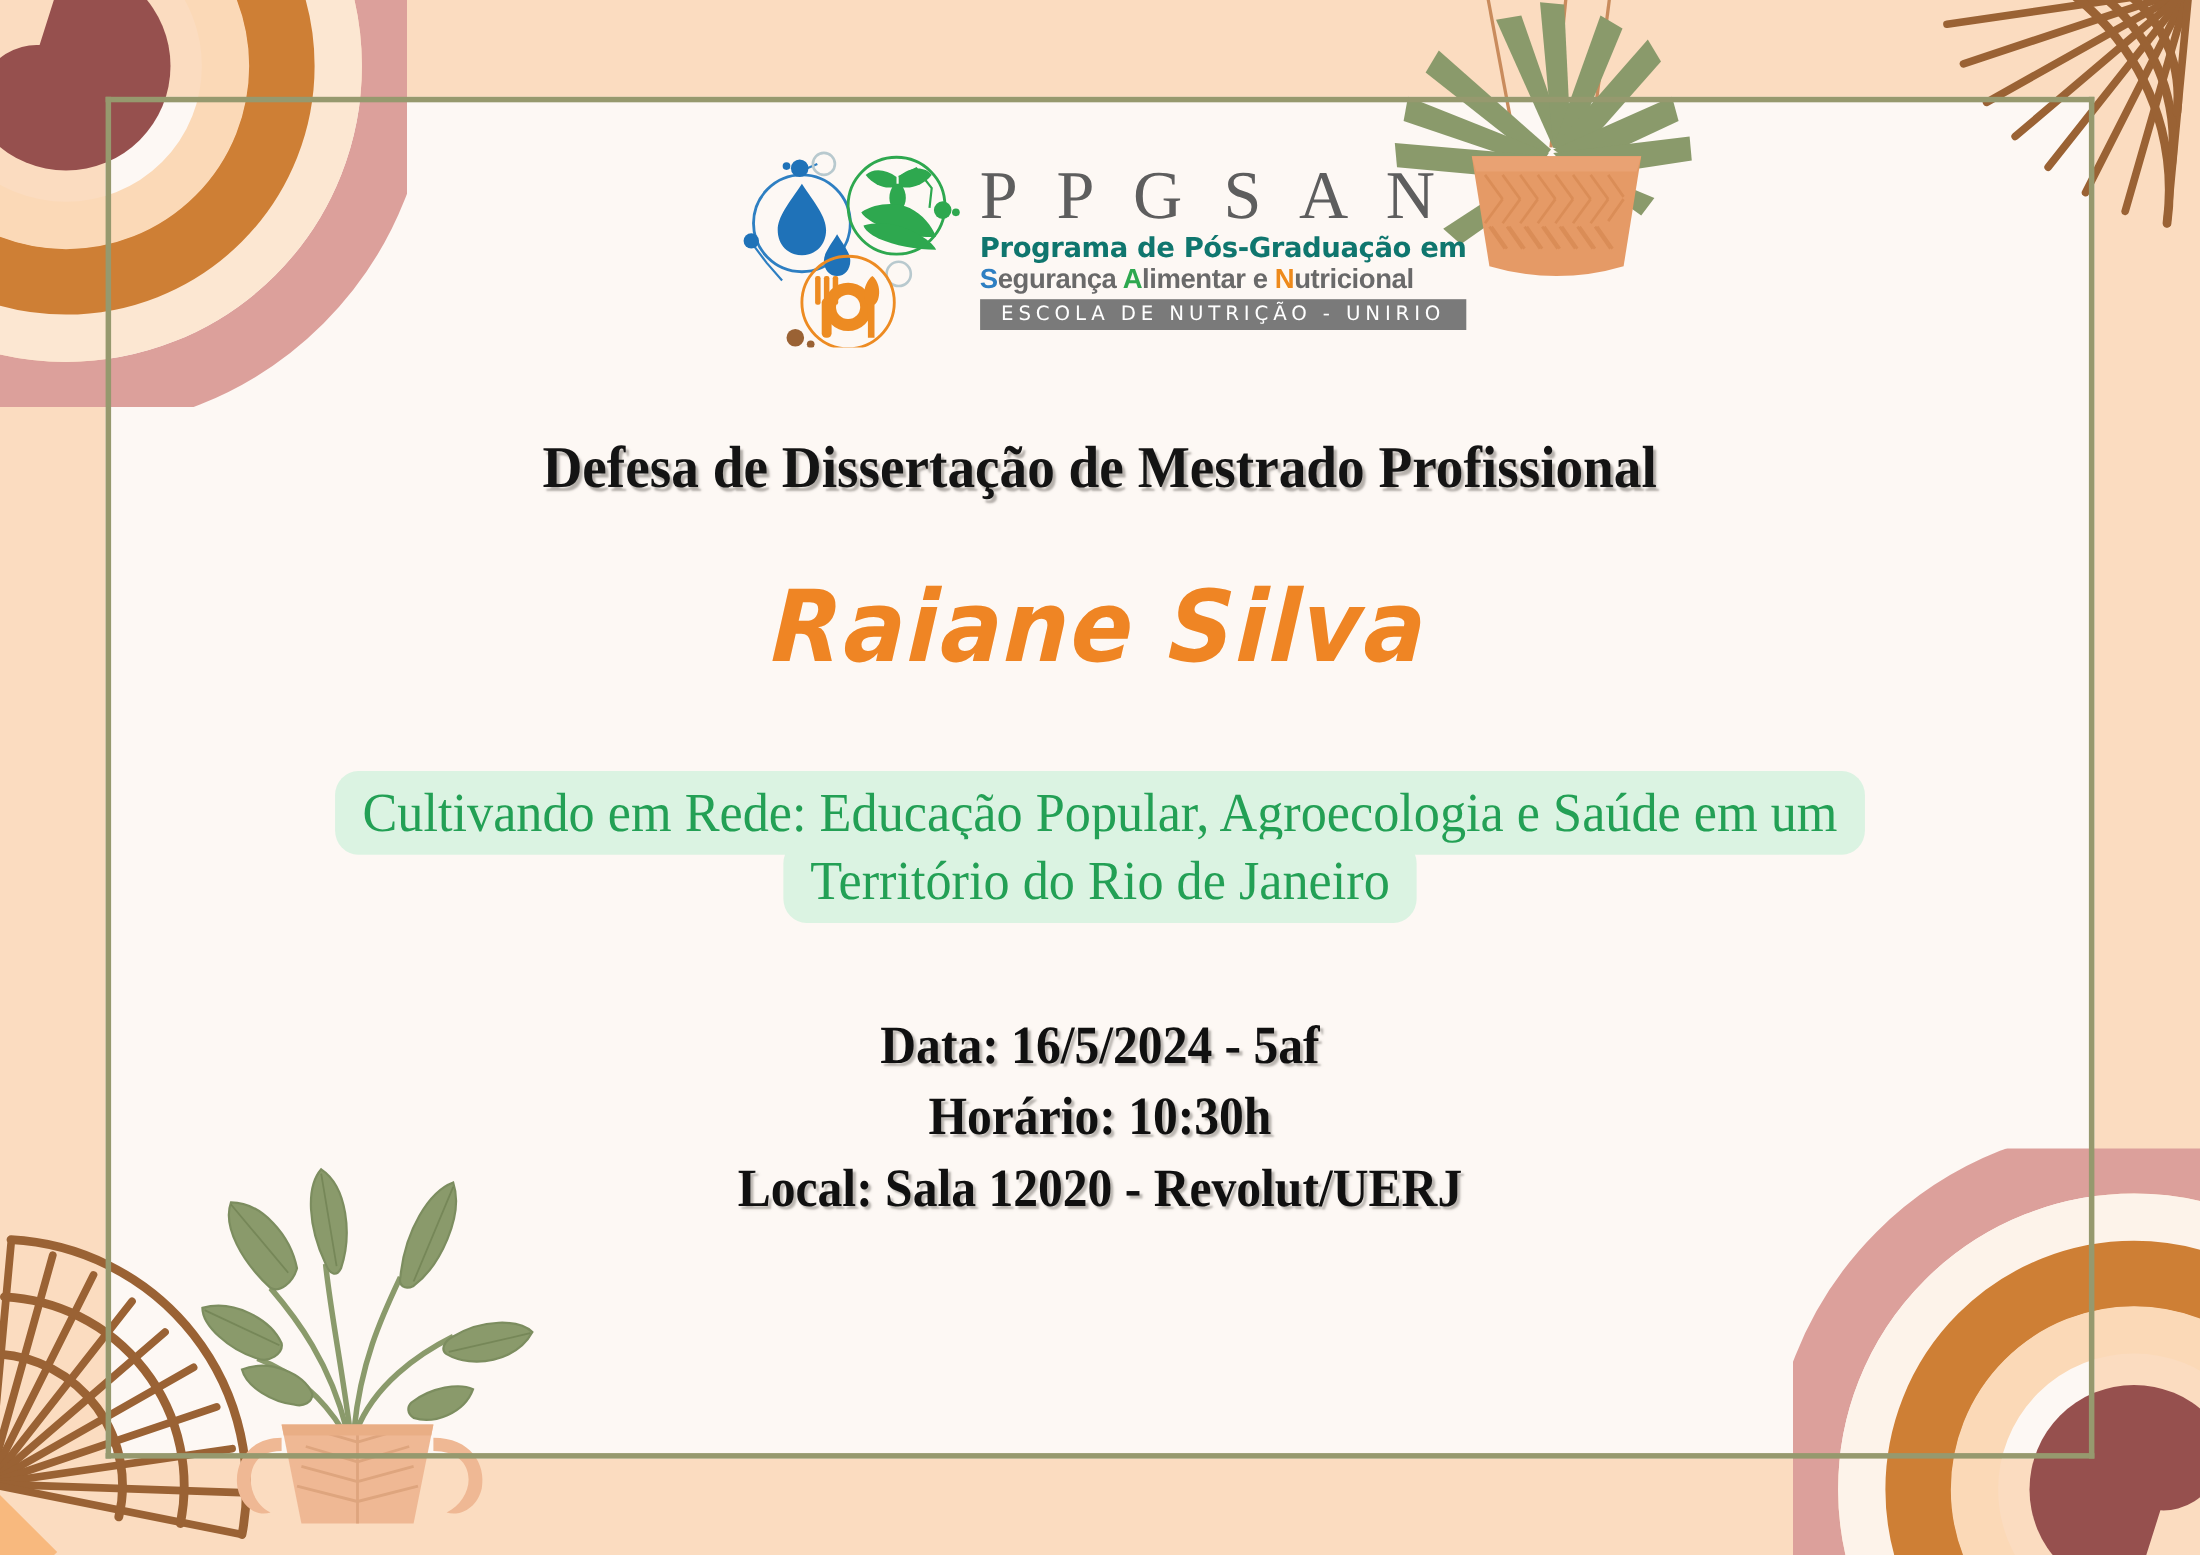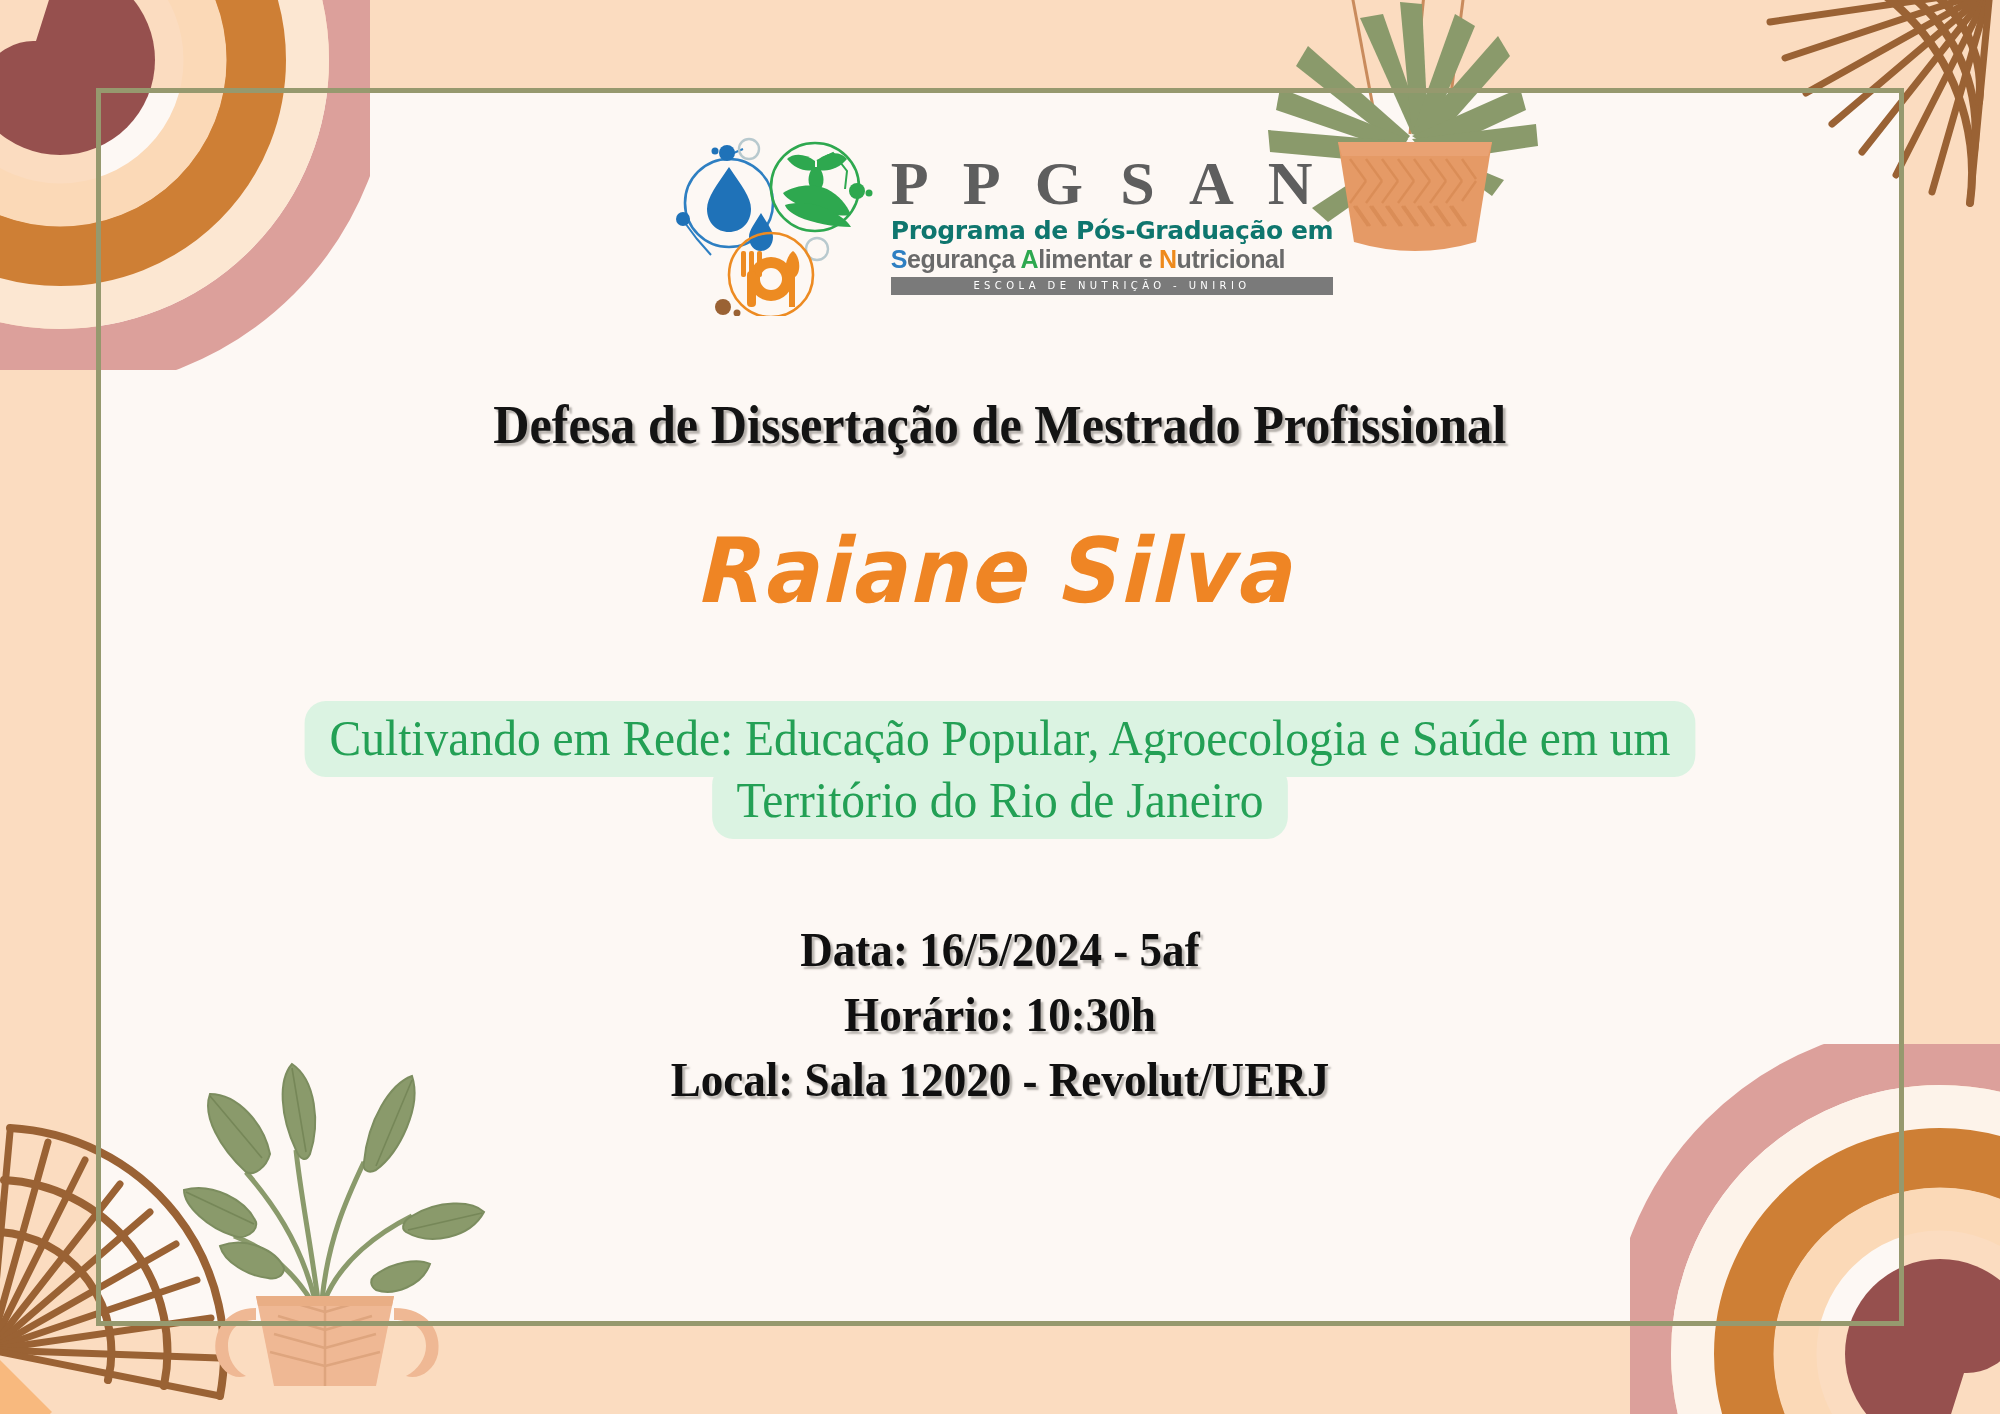--- a/index.html
+++ b/index.html
@@ -65,21 +65,21 @@
   .logo-block {
     margin-top: 38px;
     display: flex;
     align-items: center;
     gap: 14px;
   }
   .logo-marks { width: 210px; height: 185px; flex: 0 0 auto; }
   .logo-text { display: flex; flex-direction: column; align-items: flex-start; }
   .logo-ppgsan {
     font-family: "Liberation Serif", serif;
-    font-weight: bold;
+    font-weight: normal;
     font-size: 62px;
     letter-spacing: 11px;
     color: #5E5E5E;
     line-height: 1;
     margin-bottom: 3px;
   }
   .logo-line1 {
     font-family: "DejaVu Sans", sans-serif;
     font-weight: bold;
     font-size: 25px;
@@ -96,21 +96,21 @@
     letter-spacing: -0.4px;
   }
   .c-blue { color: #2E7FC2; }
   .c-green { color: #2EA84F; }
   .c-orange { color: #EE8A1C; }
   .logo-bar {
     margin-top: 4px;
     background: #7A7A7A;
     color: #FFFFFF;
     font-family: "DejaVu Sans", sans-serif;
-    font-size: 10px;
+    font-size: 18px;
     letter-spacing: 4.4px;
     padding: 3px 8px 4px 8px;
     width: 100%;
     box-sizing: border-box;
     text-align: center;
   }
 
   
   .headline {
     margin-top: 78px;

